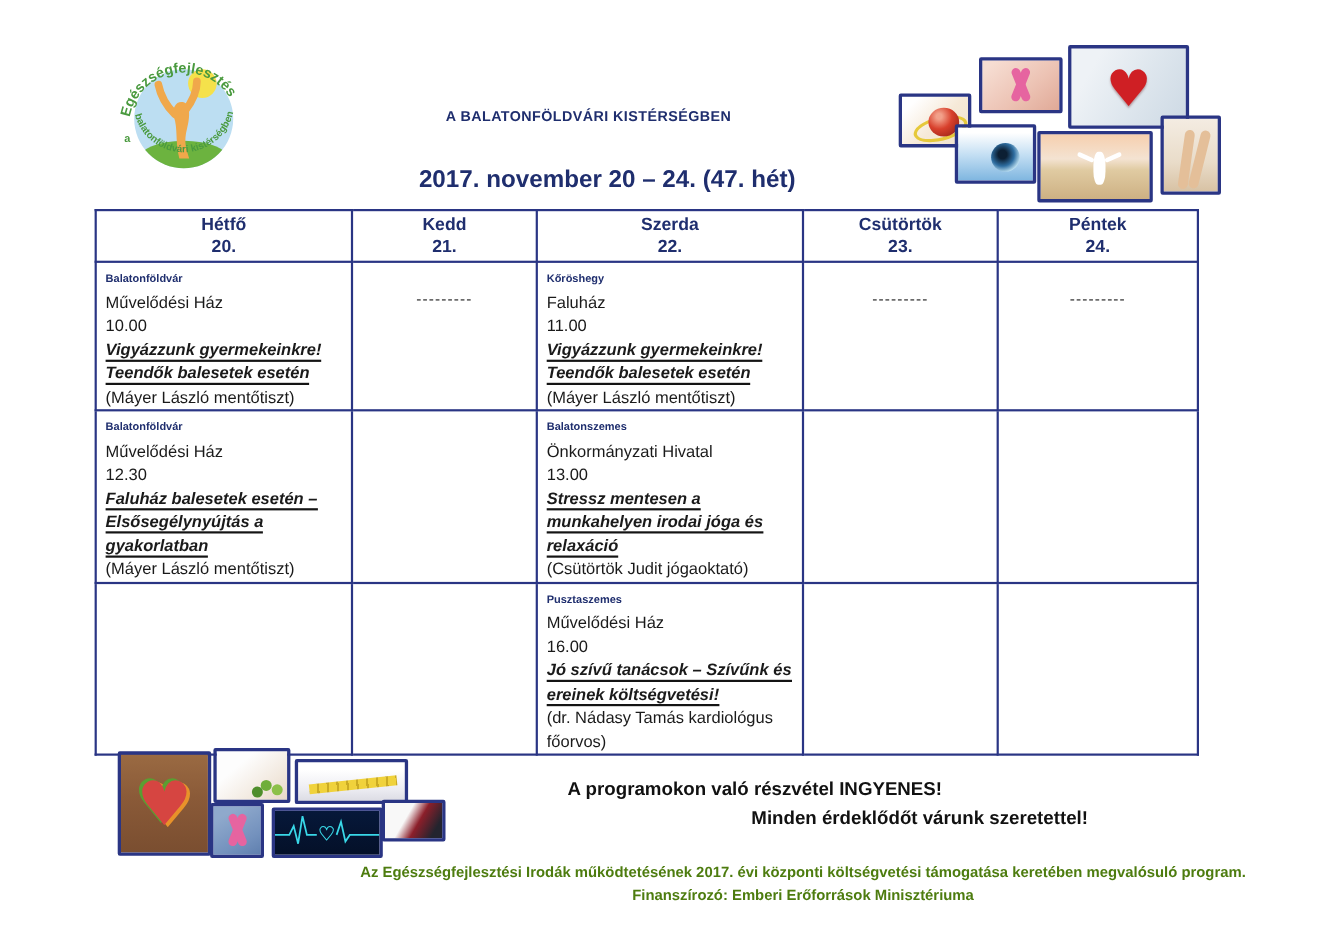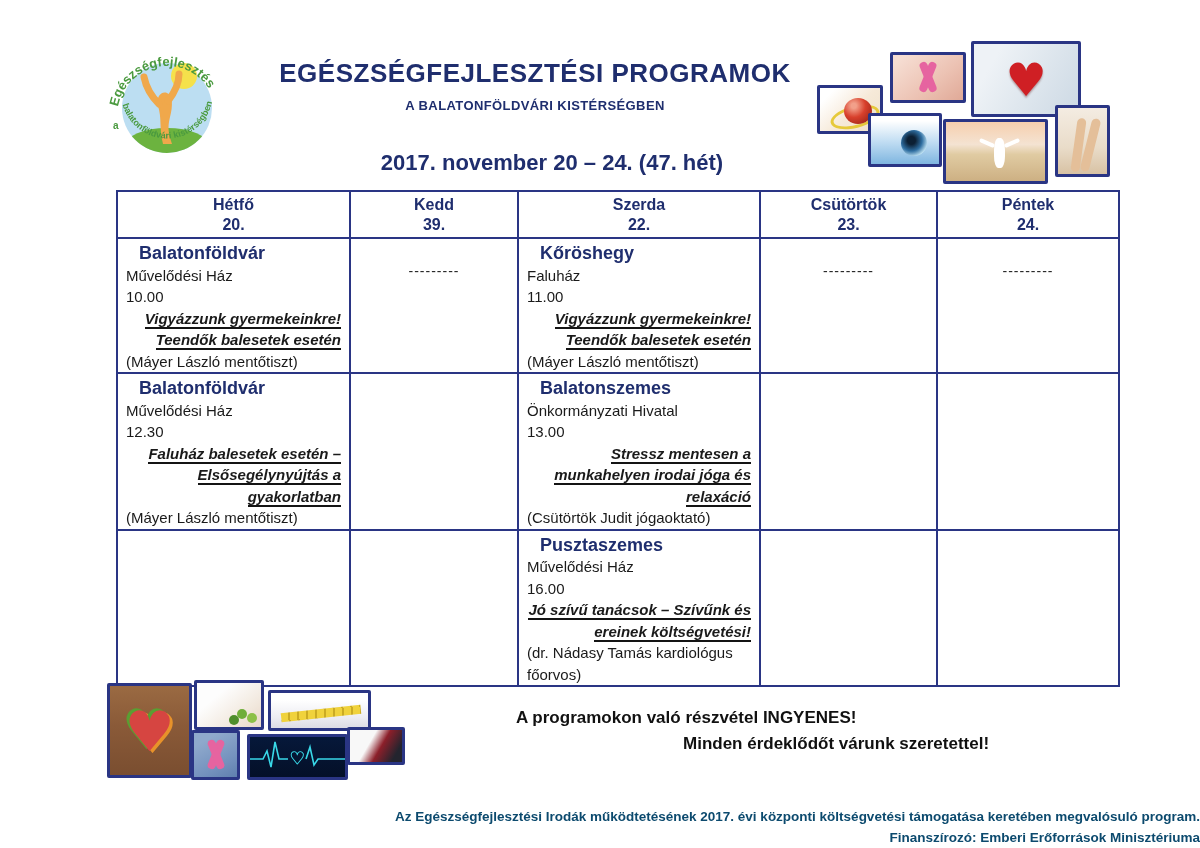--- a/index.html
+++ b/index.html
@@ -53,35 +53,35 @@
       box-shadow:10px 4px 0 #8cc048,-8px 6px 0 #4f8e2c;}
   .ph-nurse{left:191px;top:730px;width:49px;height:50px;background:linear-gradient(150deg,#8fa9cc 20%,#7391bd 70%,#5f7fae 100%);}
   .ph-scale{left:268px;top:690px;width:103px;height:41px;background:linear-gradient(180deg,#ffffff 20%,#ececf2 70%,#dcdce4 100%);}
   .ph-scale .tape{position:absolute;left:10px;top:16px;width:80px;height:9px;transform:rotate(-6deg);
       background:repeating-linear-gradient(90deg,#f0d23c 0 7px,#cbab23 7px 9px);}
   .ph-ecg{left:247px;top:734px;width:101px;height:46px;background:linear-gradient(180deg,#06183a 0%,#041028 100%);}
   .ph-bp{left:347px;top:727px;width:58px;height:38px;
       background:linear-gradient(120deg,#f8f8f8 38%,#8c1f2a 58%,#23242e 85%);}
 
   
-  table.sched{position:absolute;left:116px;top:190px;width:1002px;border-collapse:collapse;table-layout:fixed;border-radius:15px;}
+  table.sched{position:absolute;left:86px;top:190px;width:1002px;border-collapse:collapse;table-layout:fixed;border-radius:15px;}
   table.sched th,table.sched td{border:2px solid #2a3584;vertical-align:top;box-sizing:border-box;}
   table.sched th{font-size:16px;font-weight:bold;color:#1f2e6e;text-align:center;padding:3px 2px 2px 2px;line-height:20px;}
   tr.thr{height:44px;} tr.r1{height:135px;} tr.r2{height:156px;} tr.r3{height:150px;}
   td.prog{padding:4px 8px 0 8px;font-size:15px;line-height:21.5px;}
-  td.prog .city{color:#1f2e6e;font-weight:bold;font-size:18px;margin-left:13px;}
-  td.prog .ptl{font-weight:bold;font-style:italic;text-align:right;}
+  td.prog .city{color:#1f2e6e;font-weight:bold;font-size:10px;}
+  td.prog .ptl{font-weight:bold;font-style:italic;}
   td.prog .u{border-bottom:2px solid #141414;padding-bottom:0px;}
   td.dash{text-align:center;padding-top:24px;font-size:14px;color:#2a2a2a;letter-spacing:1px;}
 
   
   .note1{position:absolute;left:516px;top:708px;font-size:17px;font-weight:bold;color:#111;}
   .note2{position:absolute;left:683px;top:734px;font-size:17px;font-weight:bold;color:#111;}
-  .footer{position:absolute;left:260px;top:782px;width:940px;text-align:right;
-          font-size:13.5px;font-weight:bold;color:#0c4a6e;line-height:21px;margin-top:24px;}
+  .footer{position:absolute;left:260px;top:782px;width:940px;text-align:center;
+          font-size:13.5px;font-weight:bold;color:#4d7c0f;line-height:21px;}
 </style>
 </head>
 <body>
 
 <div class="page">
 
   <div class="logo">
     <svg width="122" height="142" viewBox="0 0 122 142">
       <defs>
           <clipPath id="lc">
@@ -101,21 +101,20 @@
       <text font-size="13" font-weight="bold" fill="#4a9a3f" font-family="Liberation Sans, sans-serif">
         <textPath href="#arcTop" startOffset="6%">Egészségfejlesztés</textPath>
       </text>
       <text x="7" y="99" font-size="10" font-weight="bold" fill="#4a9a3f" font-family="Liberation Sans, sans-serif">a</text>
       <text font-size="9" font-weight="bold" fill="#4a9a3f" font-family="Liberation Sans, sans-serif">
         <textPath href="#arcBot" startOffset="2%">balatonföldvári kistérségben</textPath>
       </text>
     </svg>
   </div>
 
-  <div class="doc-title">EGÉSZSÉGFEJLESZTÉSI PROGRAMOK</div>
   <div class="doc-subtitle">A BALATONFÖLDVÁRI KISTÉRSÉGBEN</div>
   <div class="doc-week">2017. november 20 – 24. (47. hét)</div>
 
   <div class="photo ph-apple">
       <div class="tape"></div>
       <div class="apple"></div>
     </div>
   <div class="photo ph-ribbon rib"></div>
   <div class="photo ph-heart">
       <div class="glyph">♥</div>
@@ -137,21 +136,21 @@
         <col style="width:182px">
     </colgroup>
     <thead>
       <tr class="thr">
         <th>
             <div>Hétfő</div>
             <div>20.</div>
           </th>
         <th>
             <div>Kedd</div>
-            <div>39.</div>
+            <div>21.</div>
           </th>
         <th>
             <div>Szerda</div>
             <div>22.</div>
           </th>
         <th>
             <div>Csütörtök</div>
             <div>23.</div>
           </th>
         <th>

